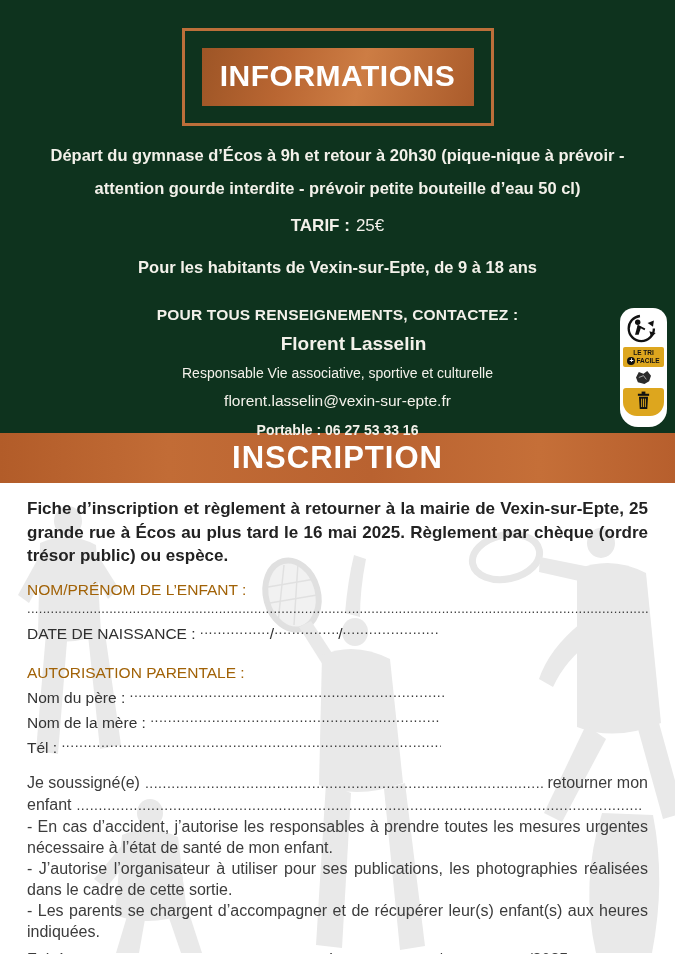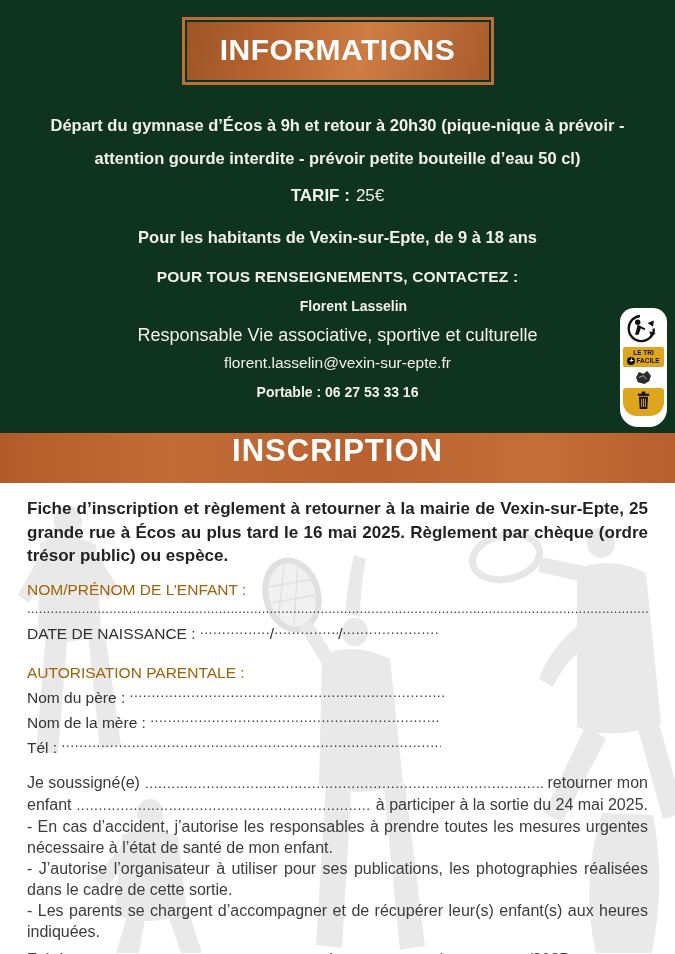--- a/index.html
+++ b/index.html
@@ -1,43 +1,43 @@
 <!DOCTYPE html>
 <html><head>
 <meta charset="utf-8">
 <style>
   html,body { margin:0; padding:0; }
   body { font-family:"Liberation Sans", sans-serif; }
   .poster { position:relative; width:675px; height:954px; background:#ffffff; overflow:hidden; }
 
   
   .green-section { position:relative; width:675px; height:433px; background:#0e331e; box-sizing:border-box; }
-  .info-box { width:312px; margin:0 auto; position:relative; top:17px; border:3px solid #bc6f3a; padding:2px; box-sizing:border-box; background:#0e331e; }
+  .info-box { width:312px; margin:0 auto; position:relative; top:28px; border:3px solid #bc6f3a; padding:17px; box-sizing:border-box; background:#0e331e; }
   .info-box-inner { background:linear-gradient(105deg,#9d5526 0%, #b96632 30%, #cd7d44 58%, #aa5b2b 100%); text-align:center; padding:10px 0 12px; }
   .info-title { color:#ffffff; font-size:30px; font-weight:bold; letter-spacing:0.5px; line-height:36px; }
   .green-text { color:#f3f1ea; text-align:center; }
   .depart { margin-top:41px; font-weight:bold; font-size:16.5px; line-height:33px; }
   .tarif { margin-top:10px; font-size:17px; line-height:21px; }
   .tarif-label { font-weight:bold; }
   .tarif-value { margin-left:6px; font-weight:normal; }
   .habitants { margin-top:20px; font-weight:bold; font-size:16.5px; line-height:22px; }
-  .contact-header { margin-top:18px; font-weight:bold; font-size:15.5px; line-height:21px; letter-spacing:0.2px; }
-  .contact-name { margin-top:8px; font-weight:bold; font-size:14px; line-height:22px;padding-left:32px; }
-  .contact-role { margin-top:7px; font-size:18px; line-height:22px; }
+  .contact-header { margin-top:26px; font-weight:bold; font-size:15.5px; line-height:21px; letter-spacing:0.2px; }
+  .contact-name { margin-top:8px; font-weight:bold; font-size:19px; line-height:22px;padding-left:32px; }
+  .contact-role { margin-top:7px; font-size:14px; line-height:22px; }
   .contact-email { margin-top:6px; font-size:15.5px; line-height:22px; }
   .contact-phone { margin-top:7px; font-weight:bold; font-size:14px; line-height:22px; }
 
   
   .recycle-badge { position:absolute; top:308px; right:8px; width:47px; height:119px; background:#ffffff; border-radius:14px 14px 18px 18px; box-sizing:border-box; padding:5px 3px 4px; display:flex; flex-direction:column; align-items:center; gap:3px; }
   .badge-yellow { width:41px; background:#dda61e; border-radius:2px; padding:2px 1px; text-align:center; color:#111; font-weight:bold; font-size:6.5px; line-height:8px; box-sizing:border-box; }
   .plus-circle { display:inline-flex; width:8px; height:8px; border-radius:50%; background:#111; color:#fff; font-size:7px; line-height:8px; justify-content:center; align-items:center; margin-right:1px; font-weight:bold; }
   .badge-bin { width:41px; background:#dda61e; border-radius:3px 3px 14px 14px; display:flex; justify-content:center; padding:3px 0 6px; box-sizing:border-box; }
 
   
-  .inscription-banner { width:675px; height:50px; display:flex; justify-content:center; background:linear-gradient(90deg,#b25c29 0%,#c26c36 25%,#b96230 55%,#c56f38 80%,#b75f2d 100%); }
+  .inscription-banner { width:675px; height:50px; display:flex; align-items:center; justify-content:center; background:linear-gradient(90deg,#b25c29 0%,#c26c36 25%,#b96230 55%,#c56f38 80%,#b75f2d 100%); }
   .inscription-title { color:#ffffff; font-size:31px; font-weight:bold; letter-spacing:1px; }
 
   
   .form-section { position:relative; width:675px; height:471px; box-sizing:border-box; }
   .silhouettes { position:absolute; left:0; top:0; z-index:0; }
   .form-content { position:relative; z-index:1; padding:14px 27px 0; color:#3c3c3c; font-size:16px; }
   .intro { font-weight:bold; color:#222222; font-size:17px; line-height:23.5px; text-align:justify; }
   .field-label { margin-top:13px; font-size:15.5px; color:#a16207; line-height:18px; }
   .leader { display:inline-block; overflow:hidden; white-space:nowrap; vertical-align:baseline; font-size:14px; letter-spacing:0.5px; color:#3a3a3a; }
   .dotline-full { display:block; width:100%; height:15px; margin-top:2px; font-size:13px; letter-spacing:0.3px; }
@@ -187,21 +187,20 @@
       </div>
 
       <div class="flex-line soussigne-block">
         <span class="no-shrink">Je soussigné(e)</span>
         <span class="leader-flex">........................................................................................................................................................................................................................................................</span>
         <span class="no-shrink">retourner mon</span>
       </div>
       <div class="flex-line">
         <span class="no-shrink">enfant</span>
         <span class="leader-flex">........................................................................................................................................................................................................................................................</span>
-        <span class="no-shrink">à participer à la sortie du 24 mai 2025.</span>
       </div>
 
       <p class="bullet">- En cas d’accident, j’autorise les responsables à prendre toutes les mesures urgentes nécessaire à l’état de santé de mon enfant.</p>
       <p class="bullet">- J’autorise l’organisateur à utiliser pour ses publications, les photographies réalisées dans le cadre de cette sortie.</p>
       <p class="bullet">- Les parents se chargent d’accompagner et de récupérer leur(s) enfant(s) aux heures indiquées.</p>
 
       <div class="fait-line">
         <span class="no-shrink">Fait à</span>
         <span class="leader l-w248" style="margin-left:5px;">........................................................................................................................................................................................................................................................</span>
         <span class="no-shrink">, Le</span>

